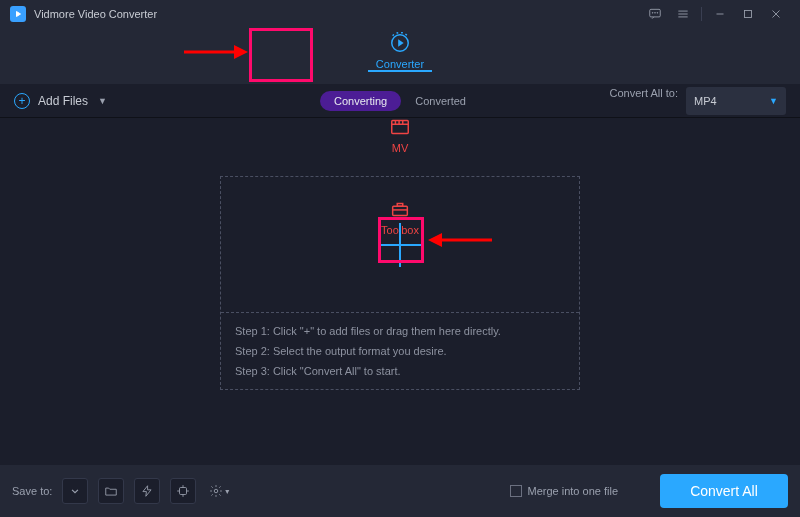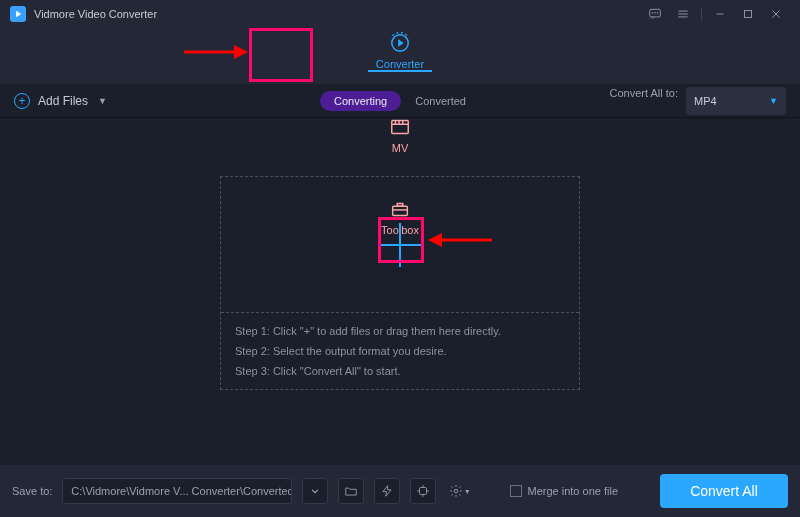--- a/index.html
+++ b/index.html
@@ -11,21 +11,21 @@
   .titlebar .logo { width: 16px; height: 16px; background: #39a0ff; border-radius: 3px; display: flex; align-items: center; justify-content: center; margin-right: 8px; }
   .titlebar .logo svg { width: 12px; height: 12px; }
   .titlebar .title { font-size: 11px; color: #c8ccd4; flex: 0 0 auto; }
   .titlebar .spacer { flex: 1; }
   .titlebar .win-btn { width: 28px; height: 28px; display: flex; align-items: center; justify-content: center; color: #9aa0ae; cursor: pointer; }
   .titlebar .win-btn svg { width: 14px; height: 14px; }
 
   
   .tabsbar { height: 56px; background: #242836; display: flex; align-items: stretch; padding: 0 10px; position: relative; }
   .tabsbar .center { position:absolute; left:50%; transform:translateX(-50%); display:flex; gap: 40px; height:100%; align-items:stretch;flex-direction:column; }
-  .main-tab { width: 64px; display: flex; flex-direction: column; align-items: center; justify-content: center; gap: 4px; color: #fca5a5; cursor: pointer; padding-top:4px; }
+  .main-tab { width: 64px; display: flex; flex-direction: column; align-items: center; justify-content: center; gap: 4px; color: #ef4444; cursor: pointer; padding-top:4px; }
   .main-tab.active { color: #2aa8ff; border-bottom: 2px solid #2aa8ff; }
   .main-tab .icon { width: 22px; height: 22px; display:flex; align-items:center; justify-content:center; }
   .main-tab .label { font-size: 11px; }
 
   
   .highlight-box { position: absolute; border: 3px solid #ff0a6c; pointer-events: none; }
   .arrow { position: absolute; pointer-events: none; }
 
   
   .toolrow { height: 34px; background: #1b1e2b; display:flex; align-items:center; padding: 0 14px; border-bottom: 1px solid #0f1118; }
@@ -188,21 +188,20 @@
   <div class="highlight-box" style="left:378px; top:99px; width:46px; height:46px;"></div>
 
   <svg class="arrow" style="left:428px; top:112px; width:66px; height:20px;" viewBox="0 0 66 20">
     <line x1="64" y1="10" x2="14" y2="10" stroke="#ff0000" stroke-width="3"></line>
     <polygon points="14,3 0,10 14,17" fill="#ff0000"></polygon>
   </svg>
 </div>
 
 <div class="bottombar">
   <span class="saveto-lbl">Save to:</span>
-  <div class="path-box">C:\Vidmore\Vidmore V... Converter\Converted</div>
   <div class="small-btn">
     <svg viewBox="0 0 24 24" stroke="currentColor" stroke-width="2" fill="none">
         <polyline points="7,10 12,15 17,10"></polyline>
       </svg>
   </div>
   <div class="small-btn">
     <svg viewBox="0 0 24 24" stroke="currentColor" stroke-width="1.5" fill="none">
         <path d="M3 7h5l2 2h11v10H3z"></path>
       </svg>
   </div>

